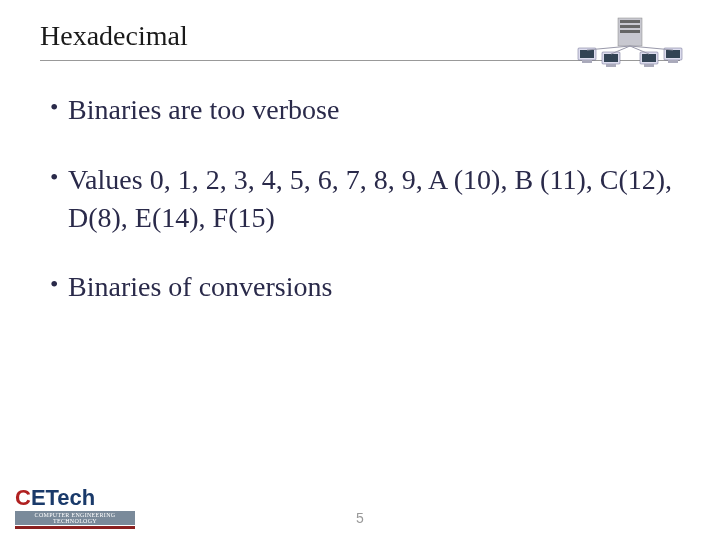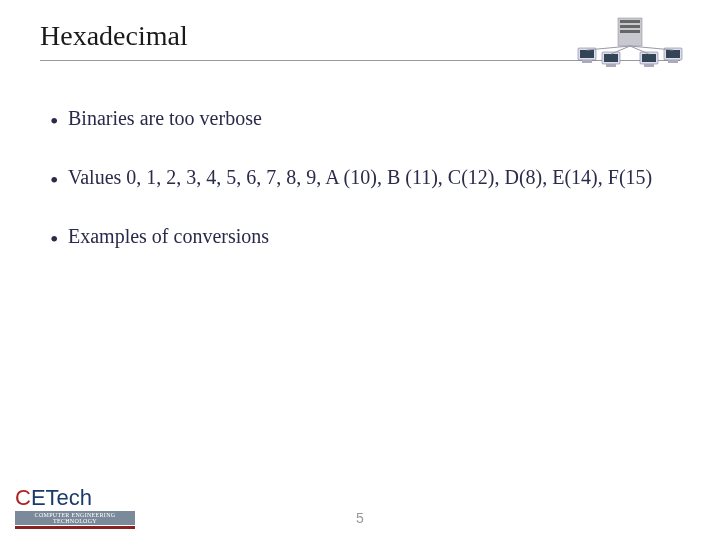--- a/index.html
+++ b/index.html
@@ -20,28 +20,28 @@
       height: 100%;
       padding: 20px 40px 40px 40px;
       position: relative;
     }
     .title {
       font-size: 28px;
       color: #1a1a1a;
       font-weight: normal;
       padding-bottom: 8px;
       border-bottom: 1px solid #999;
-      margin-bottom: 44px;
+      margin-bottom: 30px;
     }
     .bullets {
       list-style: none;
       padding-left: 10px;
     }
     .bullets li {
-      font-size: 20px;
+      font-size: 28px;
       color: #2a2a4a;
       margin-bottom: 32px;
       position: relative;
       padding-left: 18px;
       line-height: 1.35;
     }
     .bullets li::before {
       content: "•";
       position: absolute;
       left: 0;
@@ -68,21 +68,21 @@
     .logo {
       position: absolute;
       bottom: 10px;
       left: 15px;
       width: 130px;
       height: 45px;
     }
     .logo-text {
       font-family: Arial, sans-serif;
       font-size: 22px;
-      font-weight: normal;
+      font-weight: bold;
       color: #1a3a6a;
     }
     .logo-c {
       color: #b02020;
     }
     .logo-sub {
       font-size: 6px;
       color: #fff;
       background: #7a8a9a;
       padding: 1px 4px;
@@ -134,21 +134,21 @@
       <line x1="60" y1="36" x2="79" y2="44" stroke="#99a" stroke-width="1"></line>
       <line x1="60" y1="36" x2="103" y2="40" stroke="#99a" stroke-width="1"></line>
     </svg>
   </div>
 
   <h1 class="title">Hexadecimal</h1>
 
   <ul class="bullets">
     <li>Binaries are too verbose</li>
     <li>Values 0, 1, 2, 3, 4, 5, 6, 7, 8, 9, A (10), B (11), C(12), D(8), E(14), F(15)</li>
-    <li>Examples of conversions</li>
+    <li>Binaries of conversions</li>
   </ul>
 
   <div class="page-number">5</div>
 
   <div class="logo">
     <div class="logo-text">
       <span class="logo-c">C</span><span>ETech</span>
     </div>
     <span class="logo-sub">COMPUTER ENGINEERING TECHNOLOGY</span>
     <div class="logo-bar"></div>

